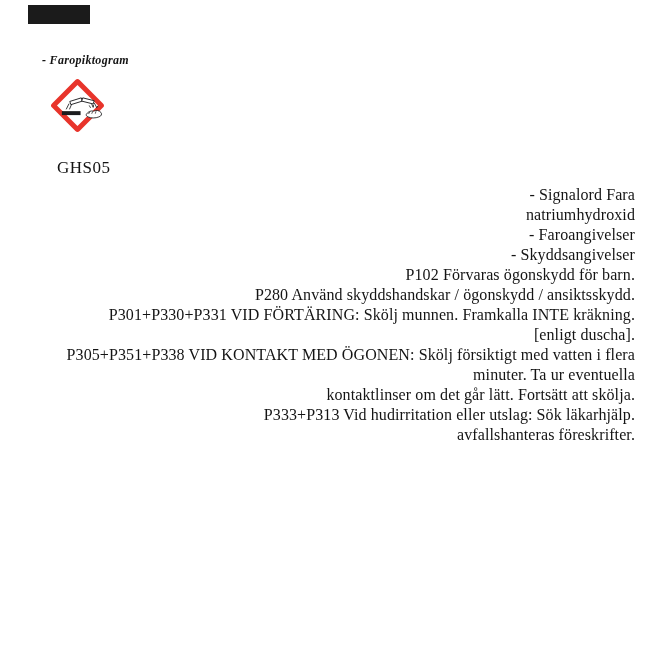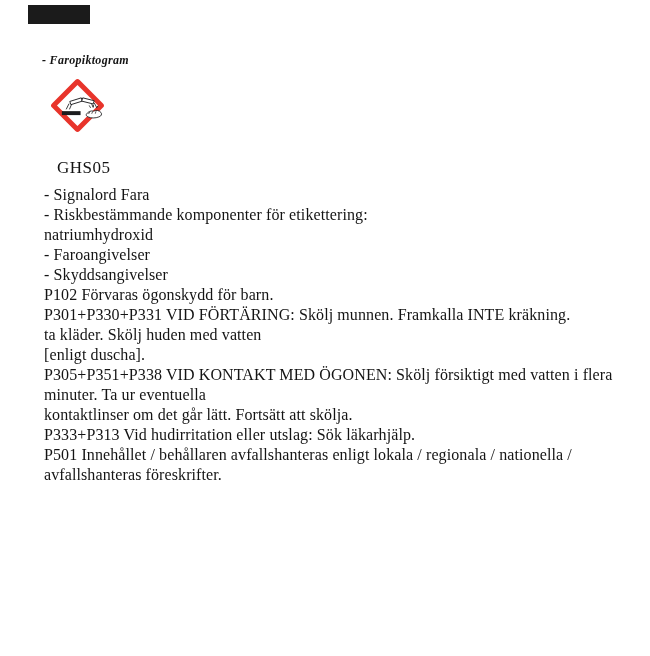--- a/index.html
+++ b/index.html
@@ -71,26 +71,27 @@
     top: 146px;
     font-size: 17px;
     line-height: 20px;
     color: #141414;
     letter-spacing: 0.5px;
     margin-top: 12px;
   }
 
   .body-text {
     position: absolute;
-    left: 44px;
+    left: 31px;
     top: 185px;
     width: 604px;
     font-size: 16px;
     line-height: 20px;
     color: #141414;
+    text-align: right;
   }
 
   .body-text .line {
     white-space: nowrap;
     letter-spacing: 0.1px;
   }
 </style>
 </head>
 <body>
 
@@ -124,29 +125,27 @@
       <path d="M43 24.5 L41 27.5" stroke="#1c1c1e" stroke-width="1"></path>
       <path d="M47 23.8 L45.5 27.2" stroke="#1c1c1e" stroke-width="1"></path>
       <path d="M51.5 23.5 L50.5 27" stroke="#1c1c1e" stroke-width="1"></path>
     </svg>
   </div>
 
   <div class="caption">GHS05</div>
 
   <div class="body-text">
       <div class="line">- Signalord Fara</div>
-      <div class="line">- Riskbestämmande komponenter för etikettering:</div>
       <div class="line">natriumhydroxid</div>
       <div class="line">- Faroangivelser</div>
       <div class="line">- Skyddsangivelser</div>
       <div class="line">P102 Förvaras ögonskydd för barn.</div>
+      <div class="line">P280 Använd skyddshandskar / ögonskydd / ansiktsskydd.</div>
       <div class="line">P301+P330+P331 VID FÖRTÄRING: Skölj munnen. Framkalla INTE kräkning.</div>
-      <div class="line">ta kläder. Skölj huden med vatten</div>
       <div class="line">[enligt duscha].</div>
       <div class="line">P305+P351+P338 VID KONTAKT MED ÖGONEN: Skölj försiktigt med vatten i flera</div>
       <div class="line">minuter. Ta ur eventuella</div>
       <div class="line">kontaktlinser om det går lätt. Fortsätt att skölja.</div>
       <div class="line">P333+P313 Vid hudirritation eller utslag: Sök läkarhjälp.</div>
-      <div class="line">P501 Innehållet / behållaren avfallshanteras enligt lokala / regionala / nationella /</div>
       <div class="line">avfallshanteras föreskrifter.</div>
     </div>
 
 </div>
 
 </body></html>

